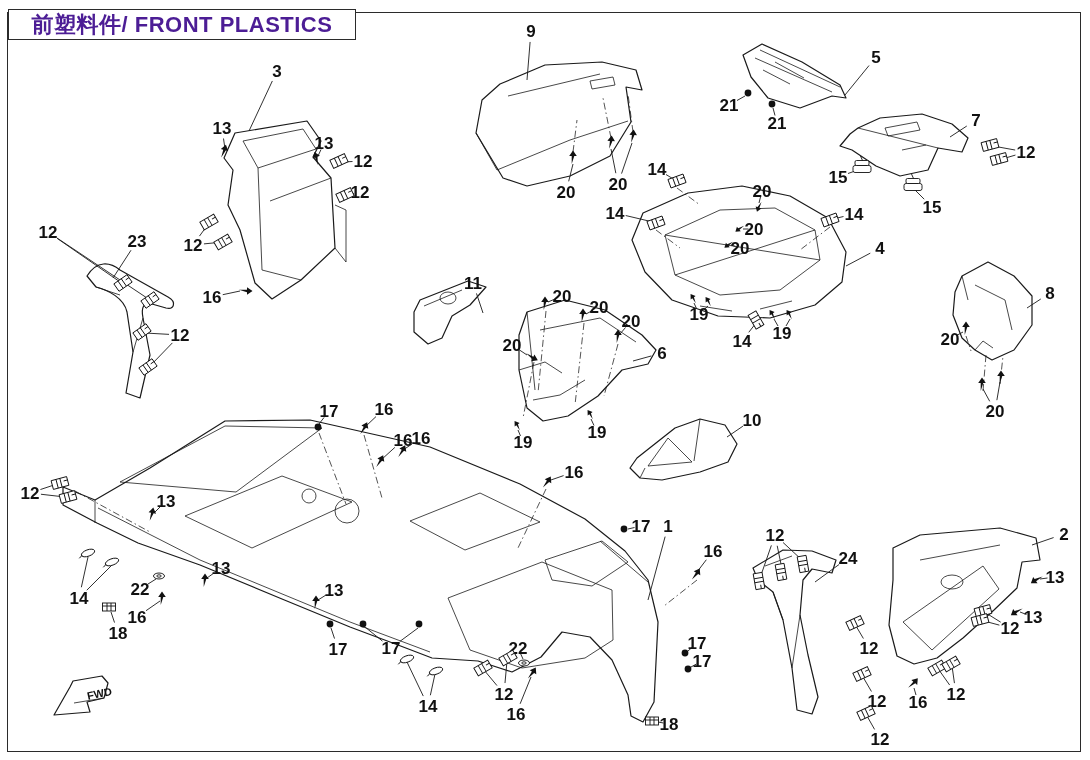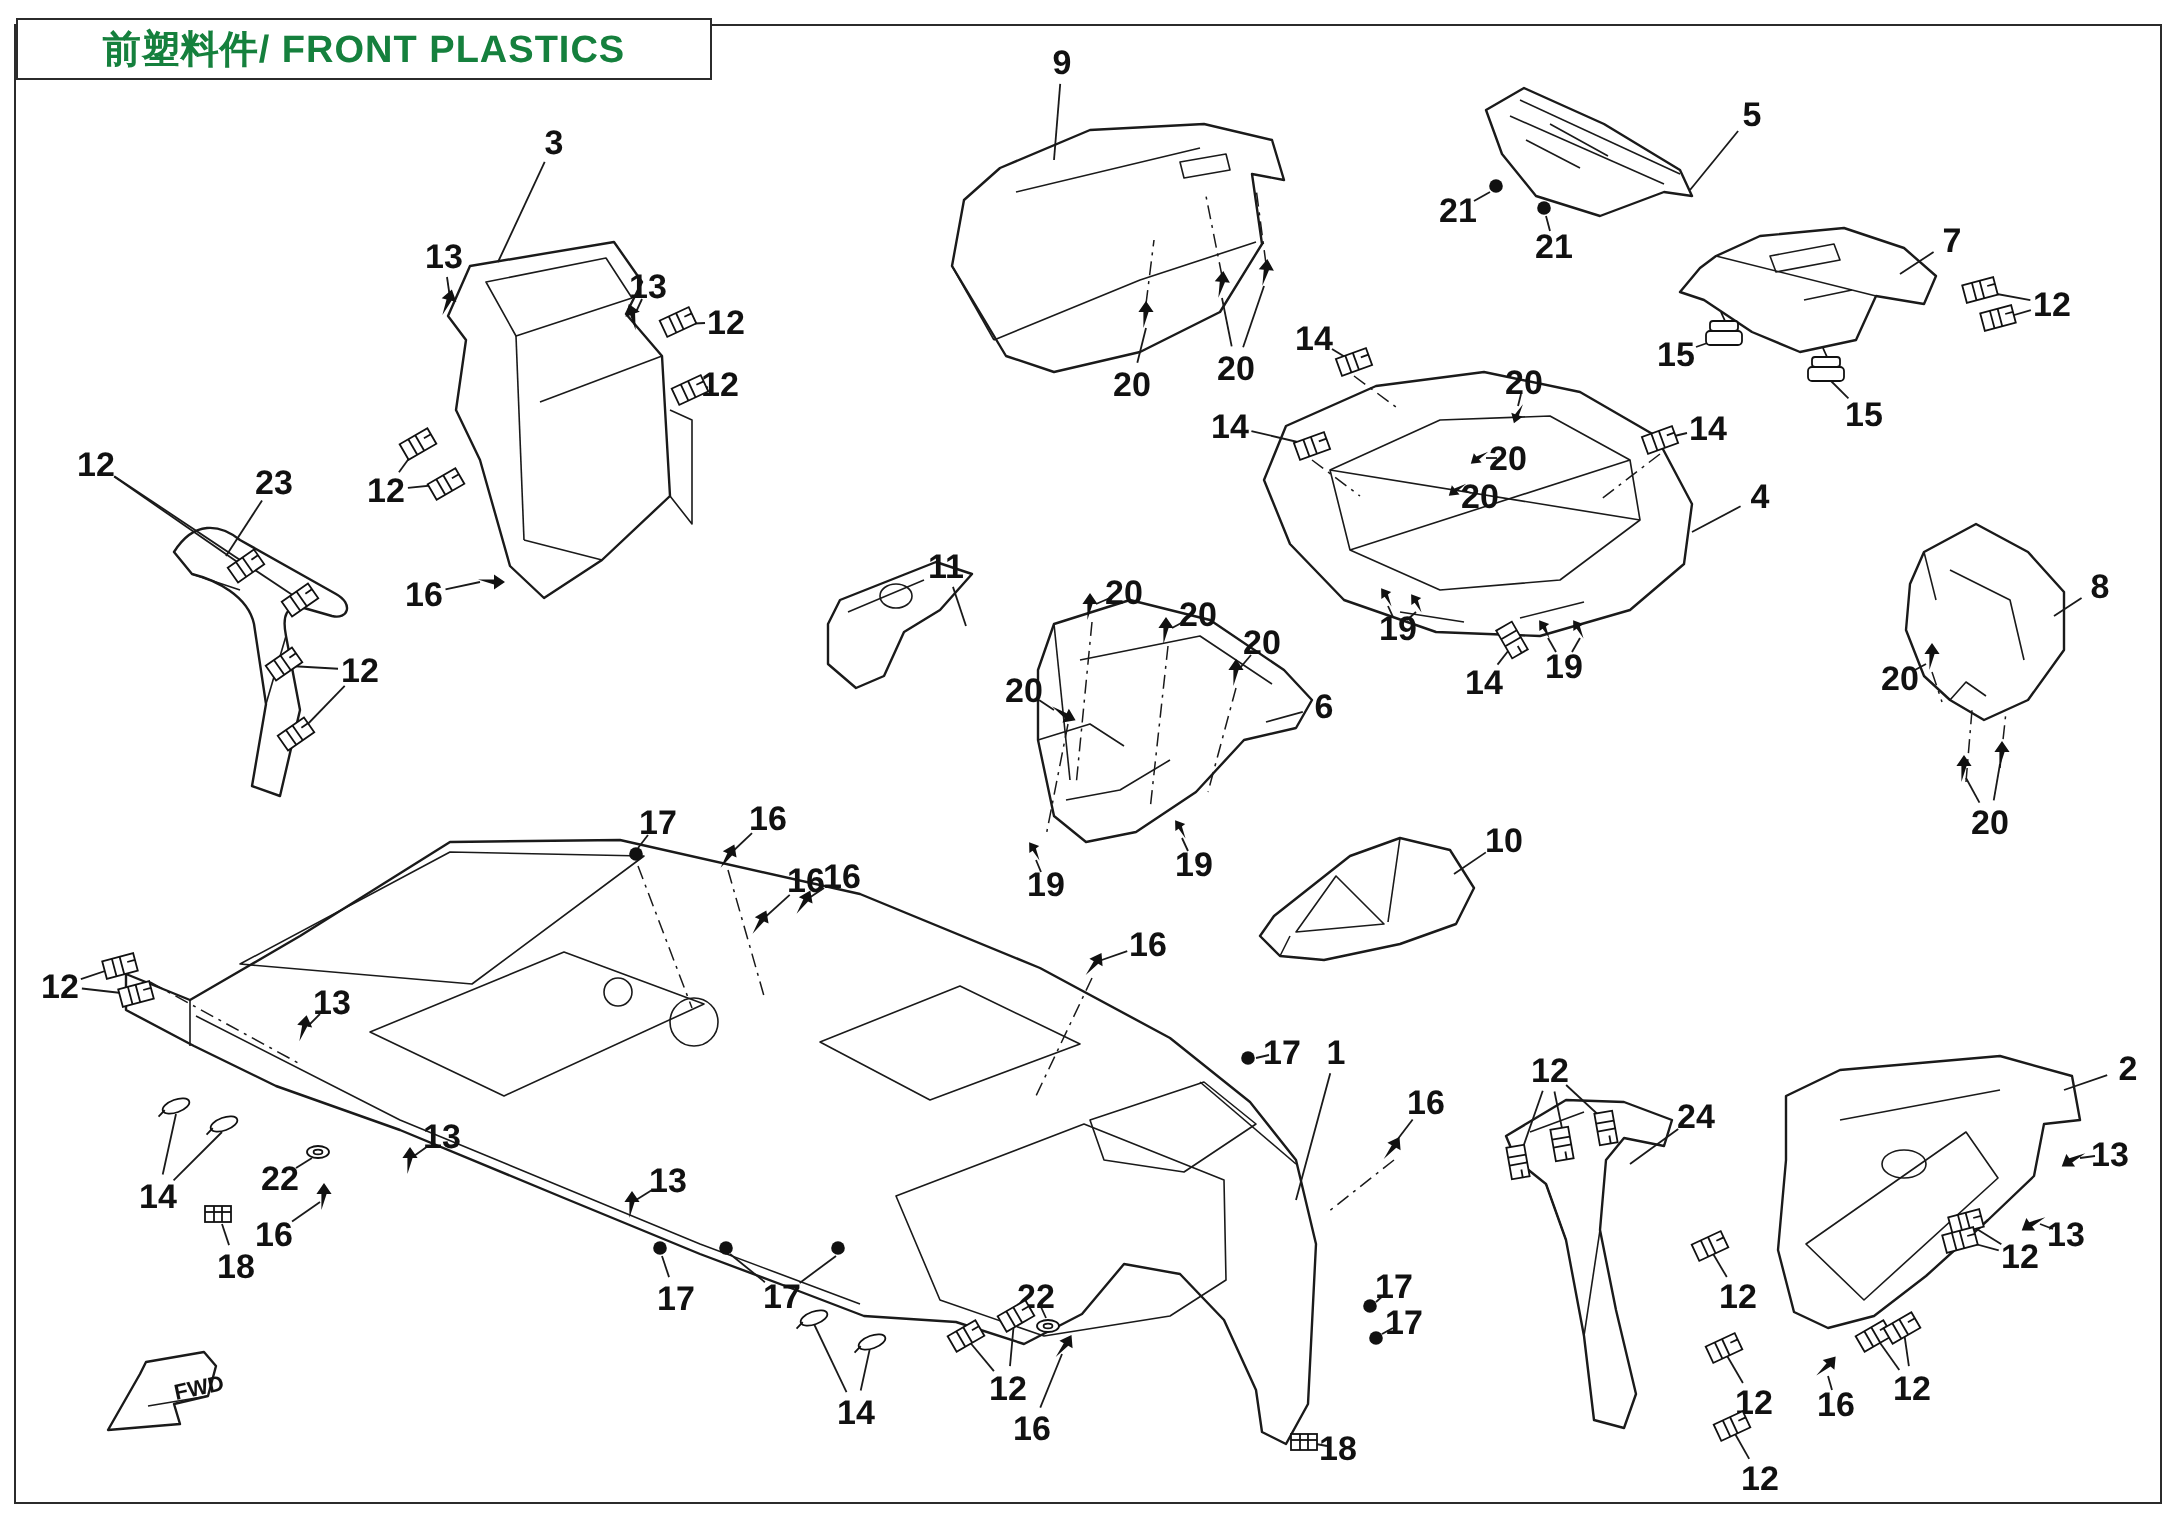--- a/index.html
+++ b/index.html
@@ -3,21 +3,21 @@
 <meta charset="utf-8">
 <style>
   html,body{margin:0;padding:0;background:#fff;}
   .page{position:relative;width:1090px;height:760px;background:#ffffff;overflow:hidden;
         font-family:"Liberation Sans",sans-serif;}
   .page-border{position:absolute;left:7px;top:12px;width:1074px;height:740px;
         border:1.6px solid #2b2b2b;box-sizing:border-box;}
   .title-box{position:absolute;left:8px;top:9px;width:348px;height:31px;
         border:1.6px solid #2b2b2b;background:#fff;box-sizing:border-box;
         display:flex;align-items:center;justify-content:center;}
-  .title-box span{font-size:19px;font-weight:bold;color:#15803d;letter-spacing:.5px;white-space:nowrap;}
+  .title-box span{font-size:22px;font-weight:bold;color:#4c1d95;letter-spacing:.5px;white-space:nowrap;}
   svg#diagram{position:absolute;left:0;top:0;}
   .part{fill:#ffffff;stroke:#1a1a1a;stroke-width:1.2;stroke-linejoin:round;}
   .detail{fill:none;stroke:#1a1a1a;stroke-width:0.8;stroke-linejoin:round;}
   .leader{stroke:#1a1a1a;stroke-width:0.9;}
   .axis{stroke:#1a1a1a;stroke-width:0.75;stroke-dasharray:7 3 1.5 3;}
   .callout{font-family:"Liberation Sans",sans-serif;font-size:17px;font-weight:bold;
         fill:#111;text-anchor:middle;}
   .fwd-text{font-family:"Liberation Sans",sans-serif;font-size:11px;font-weight:bold;fill:#111;}
   #diagram g line,#diagram g rect,#diagram g ellipse{stroke-width:0.9;}
 </style>

